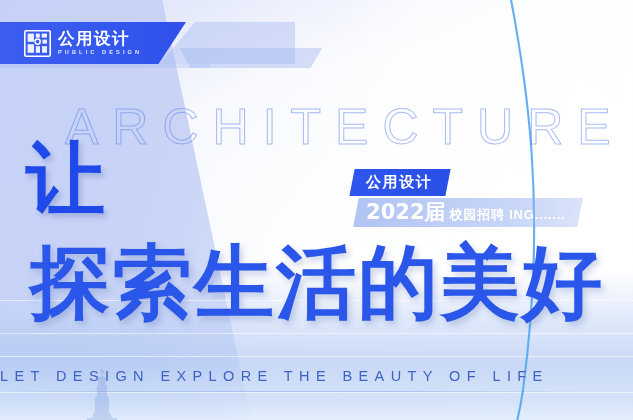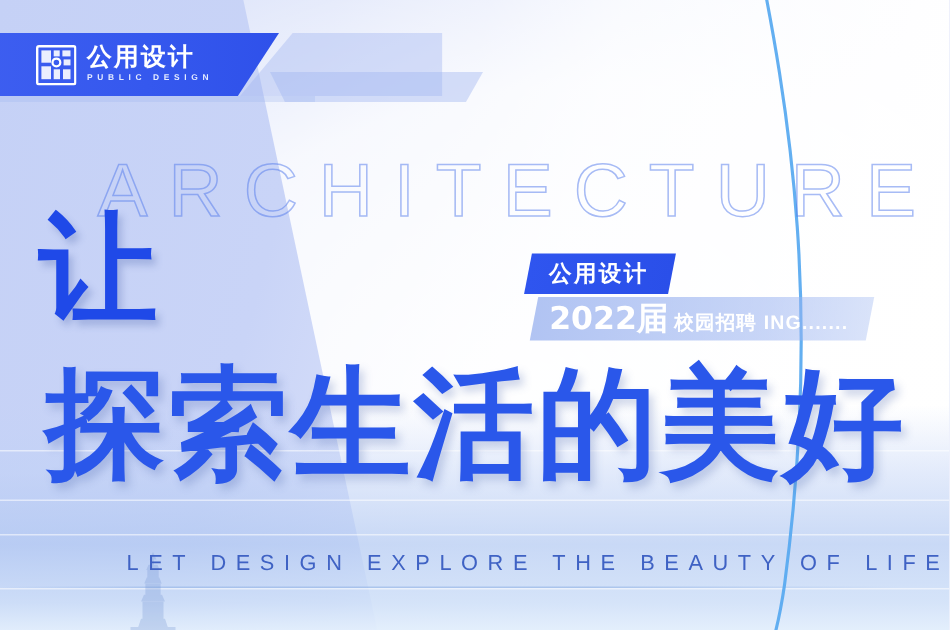--- a/index.html
+++ b/index.html
@@ -272,21 +272,21 @@
     text-shadow: 3px 4px 6px rgba(70,95,170,0.26);
     font-family: "DejaVu Sans", "Liberation Sans", sans-serif;
     text-align: right;
   }
 
   
   .tagline {
     position: absolute;
     left: 0; right: 0;
     top: 368px;
-    text-align: right;
+    text-align: left;
     font-size: 14.5px;
     font-weight: 400;
     letter-spacing: 6.4px;
     color: #3f62c4;
     white-space: nowrap;
     font-family: "Liberation Sans", "DejaVu Sans", sans-serif;
   }
 </style>
 </head>
 <body>

